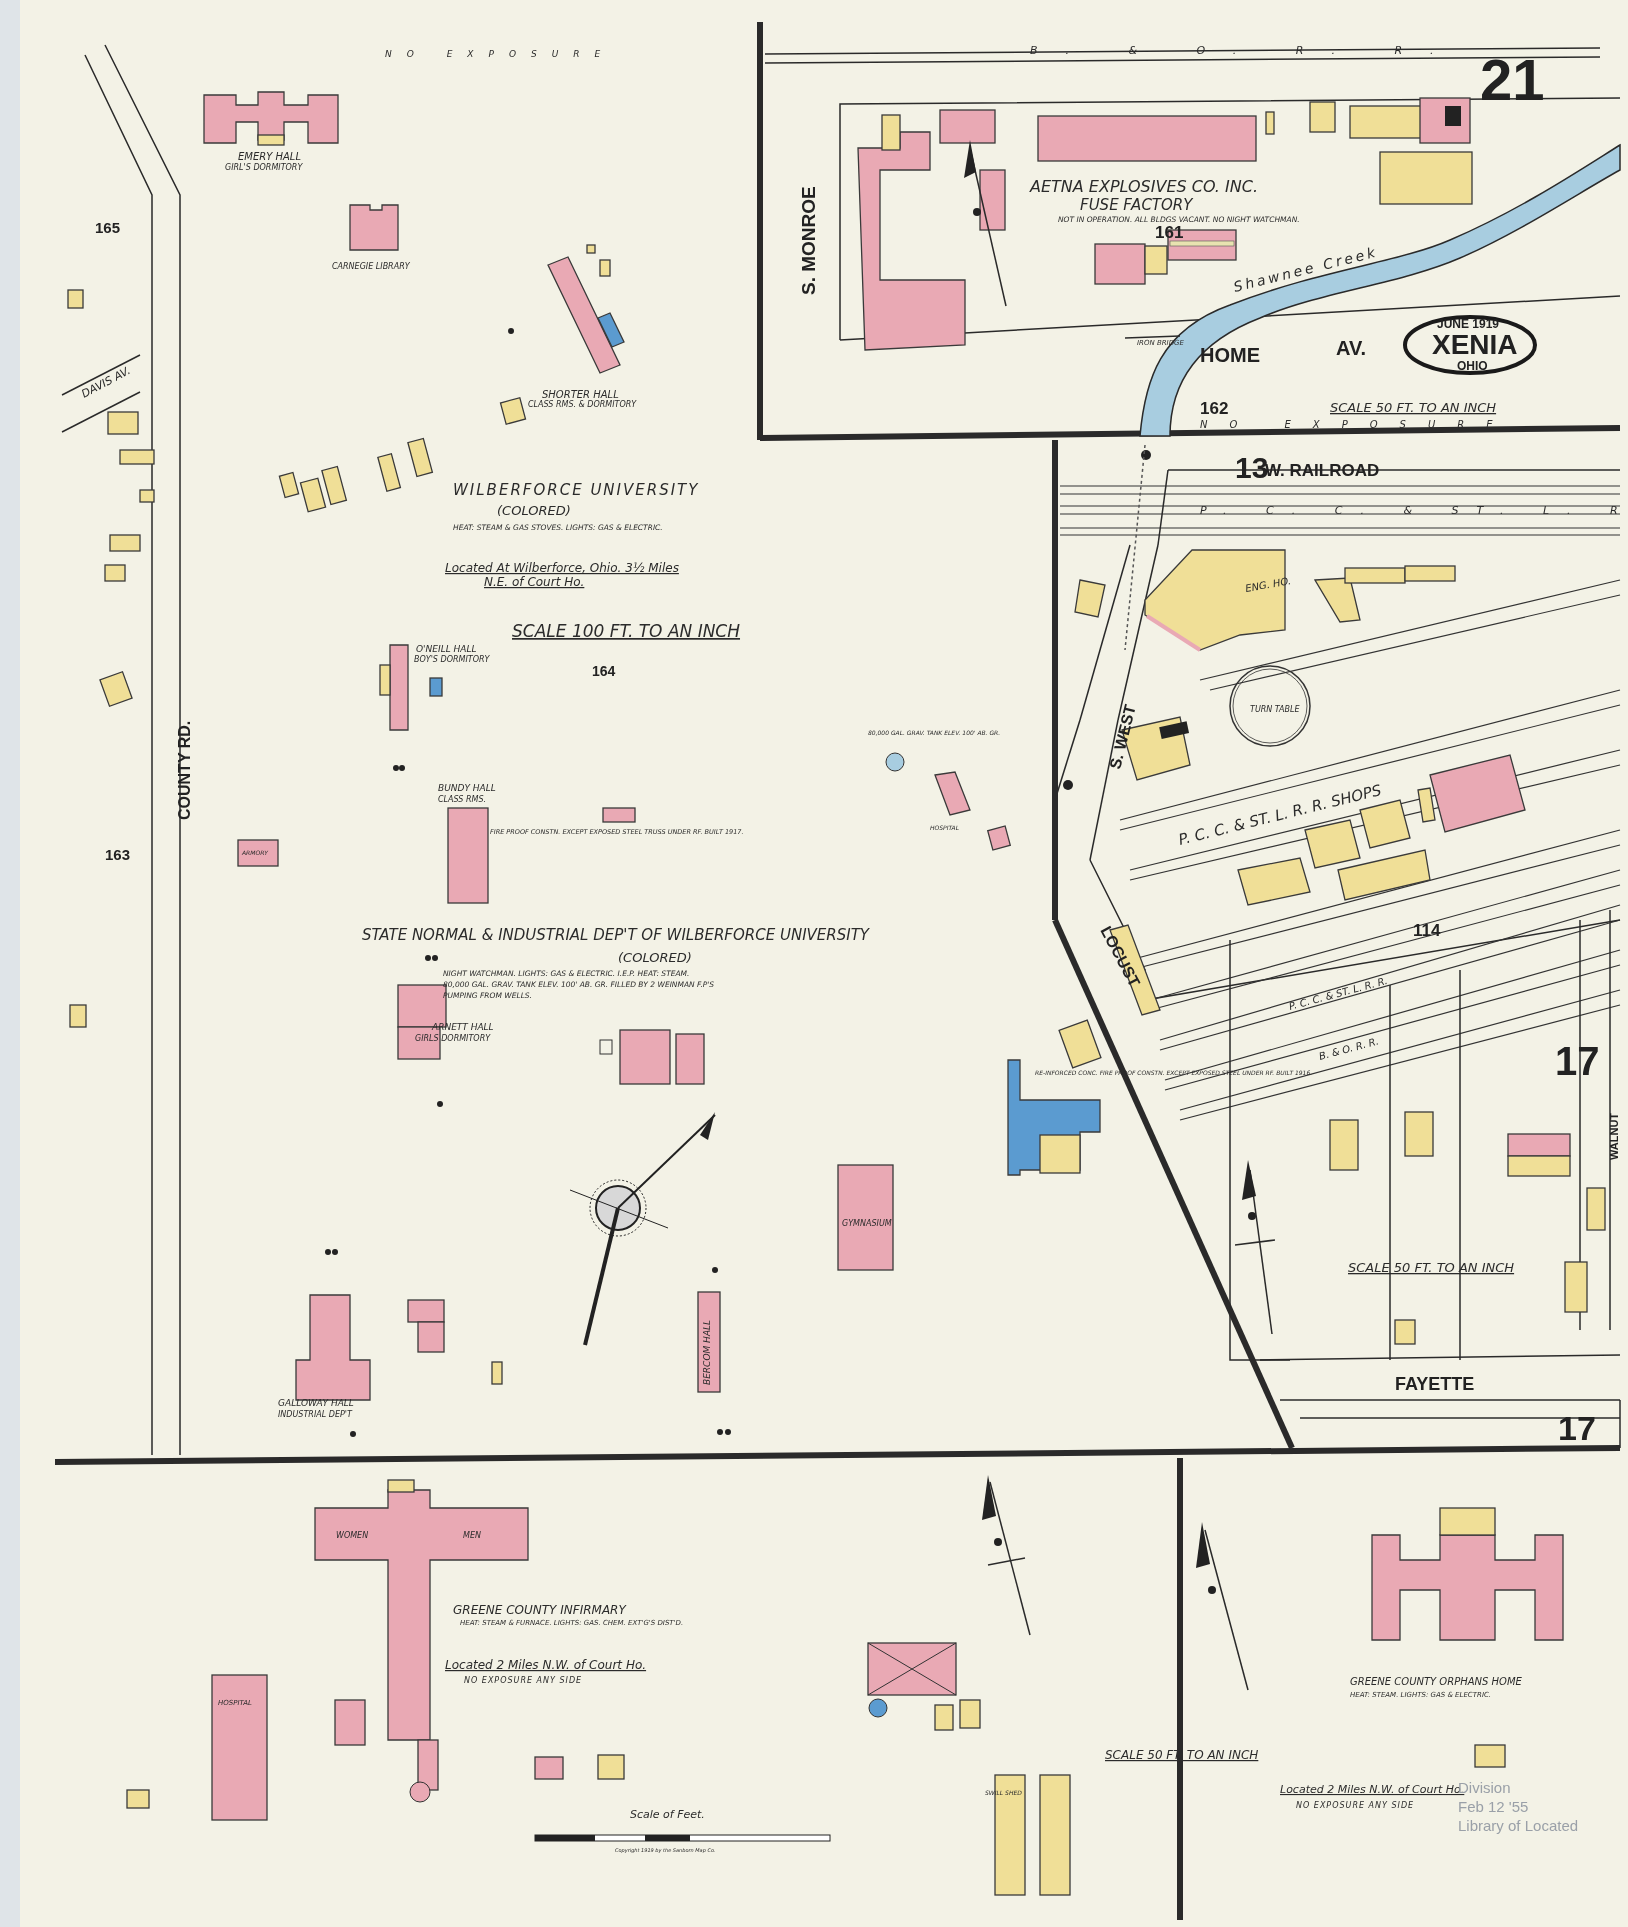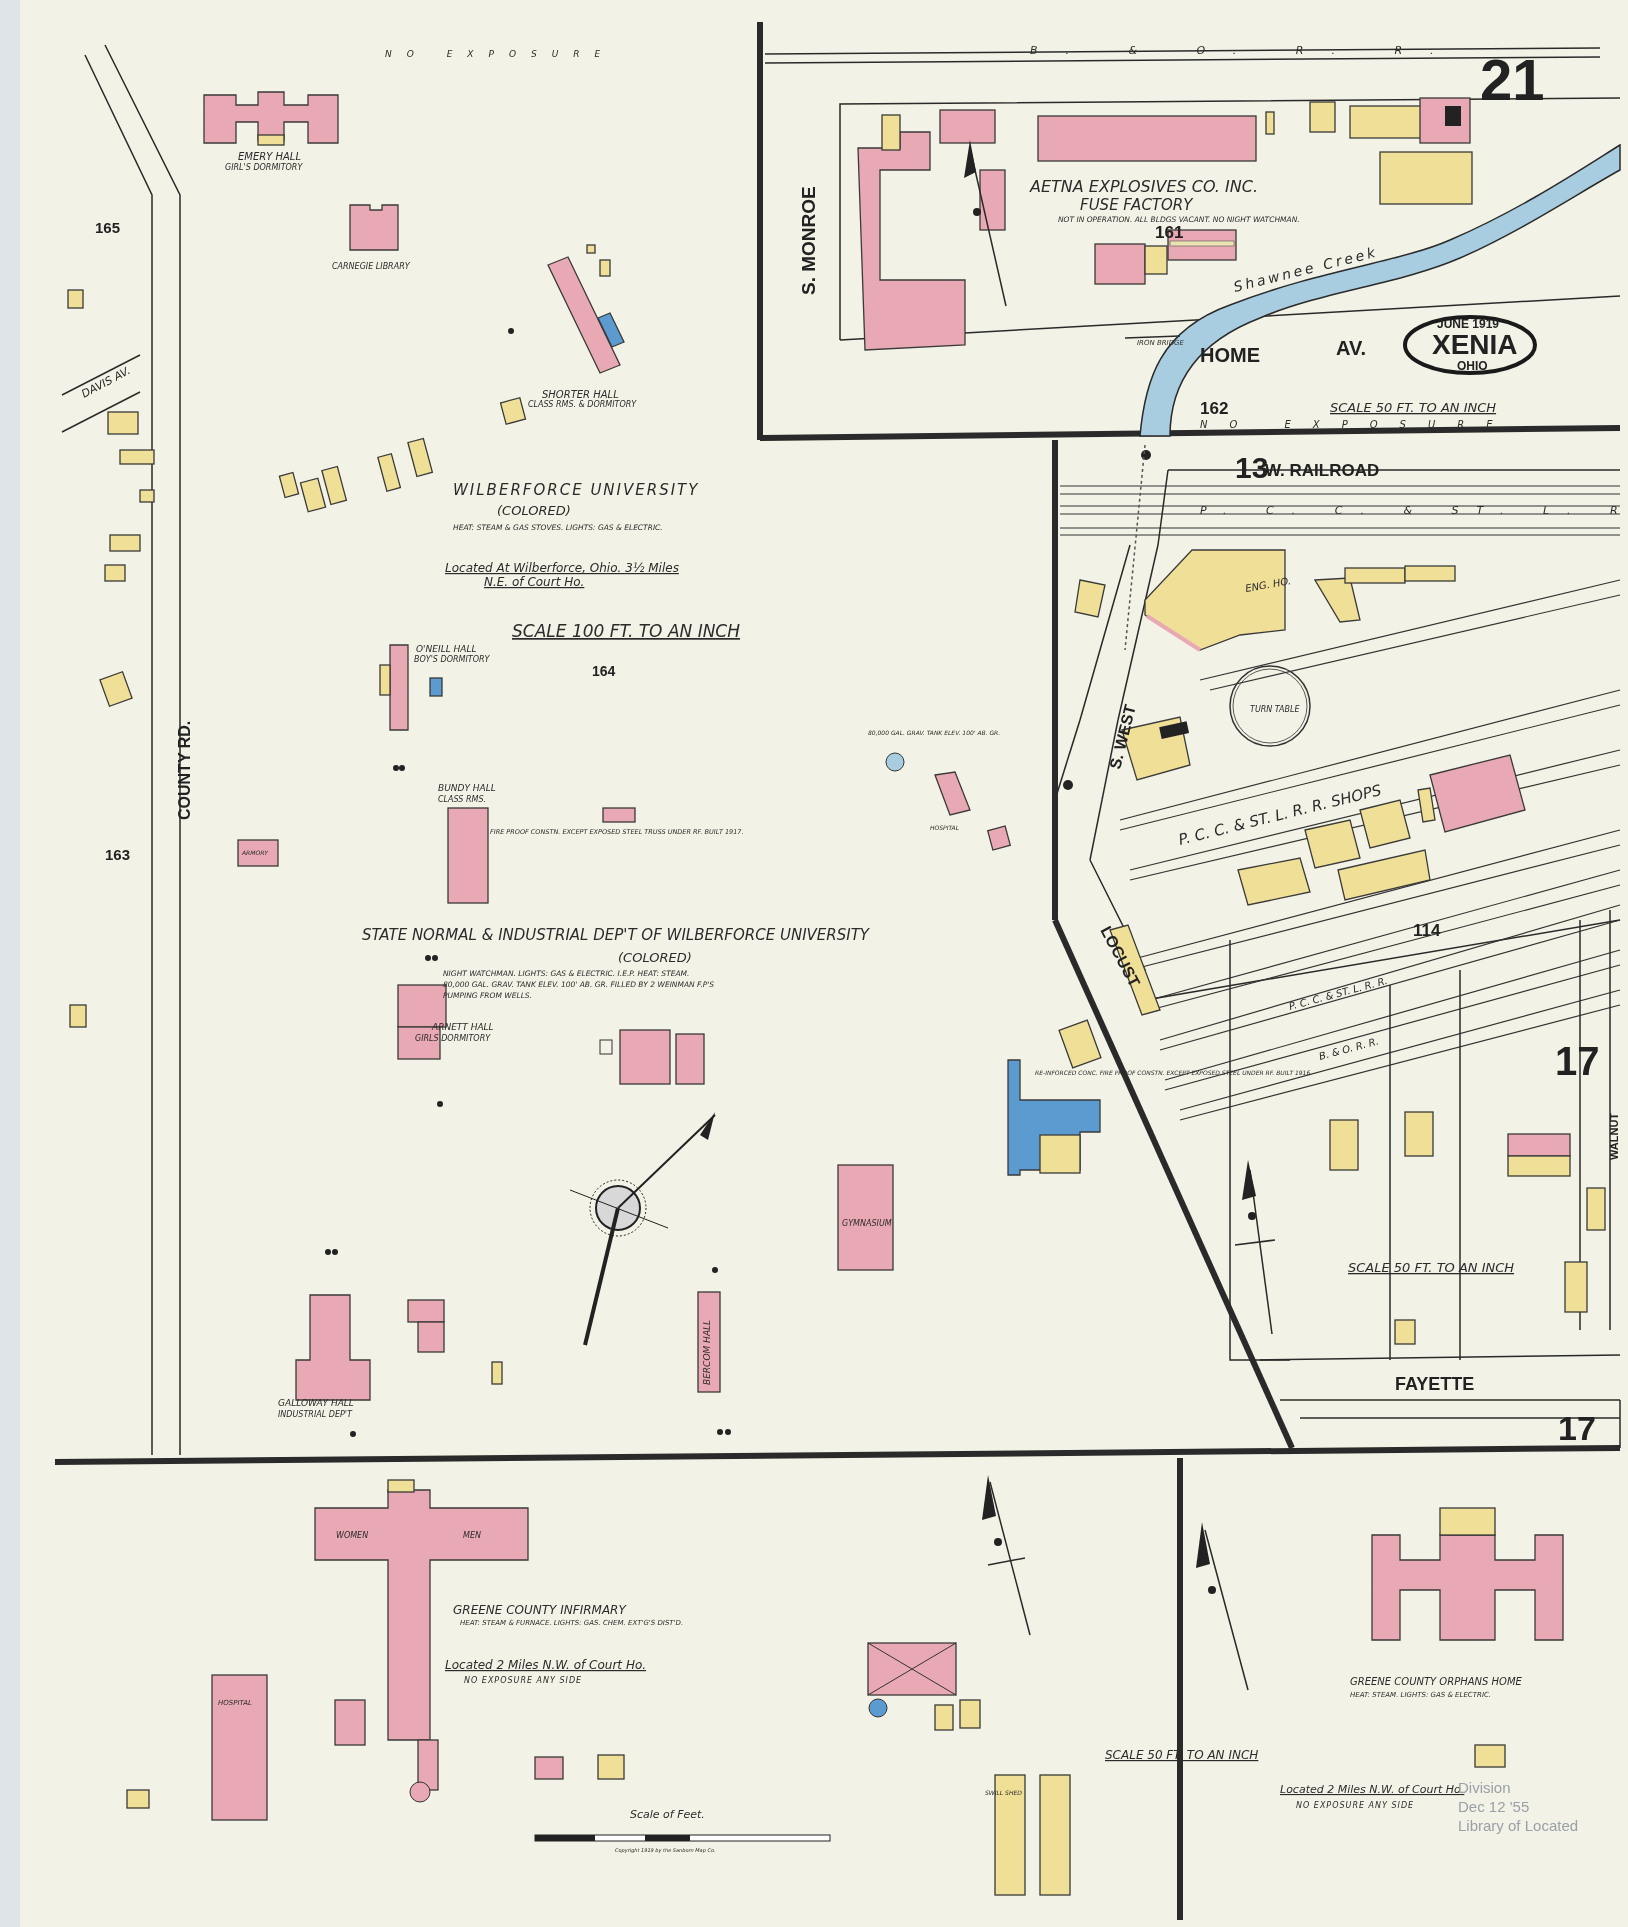--- a/index.html
+++ b/index.html
@@ -352,16 +352,16 @@
     <circle cx="1192" cy="1590" r="4" fill="#222"></circle>
   </g>
   <text class="t" x="1330" y="1685" font-size="10" id="orptitle">GREENE COUNTY ORPHANS HOME</text>
   <text class="t" x="1330" y="1697" font-size="7" id="orpheat">HEAT: STEAM. LIGHTS: GAS &amp; ELECTRIC.</text>
   <text class="t" x="1260" y="1793" font-size="11" text-decoration="underline" id="orploc">Located 2 Miles N.W. of Court Ho.</text>
   <text class="t" x="1276" y="1808" font-size="8" letter-spacing="1" id="orpexp">NO EXPOSURE ANY SIDE</text>
 </svg>
 
 <div class="stamp">
   <div>Division</div>
-  <div>Dec 12 '55</div>
+  <div>Feb 12 '55</div>
   <div>Library of Located</div>
 </div>
 </div>
 
 </body></html>

